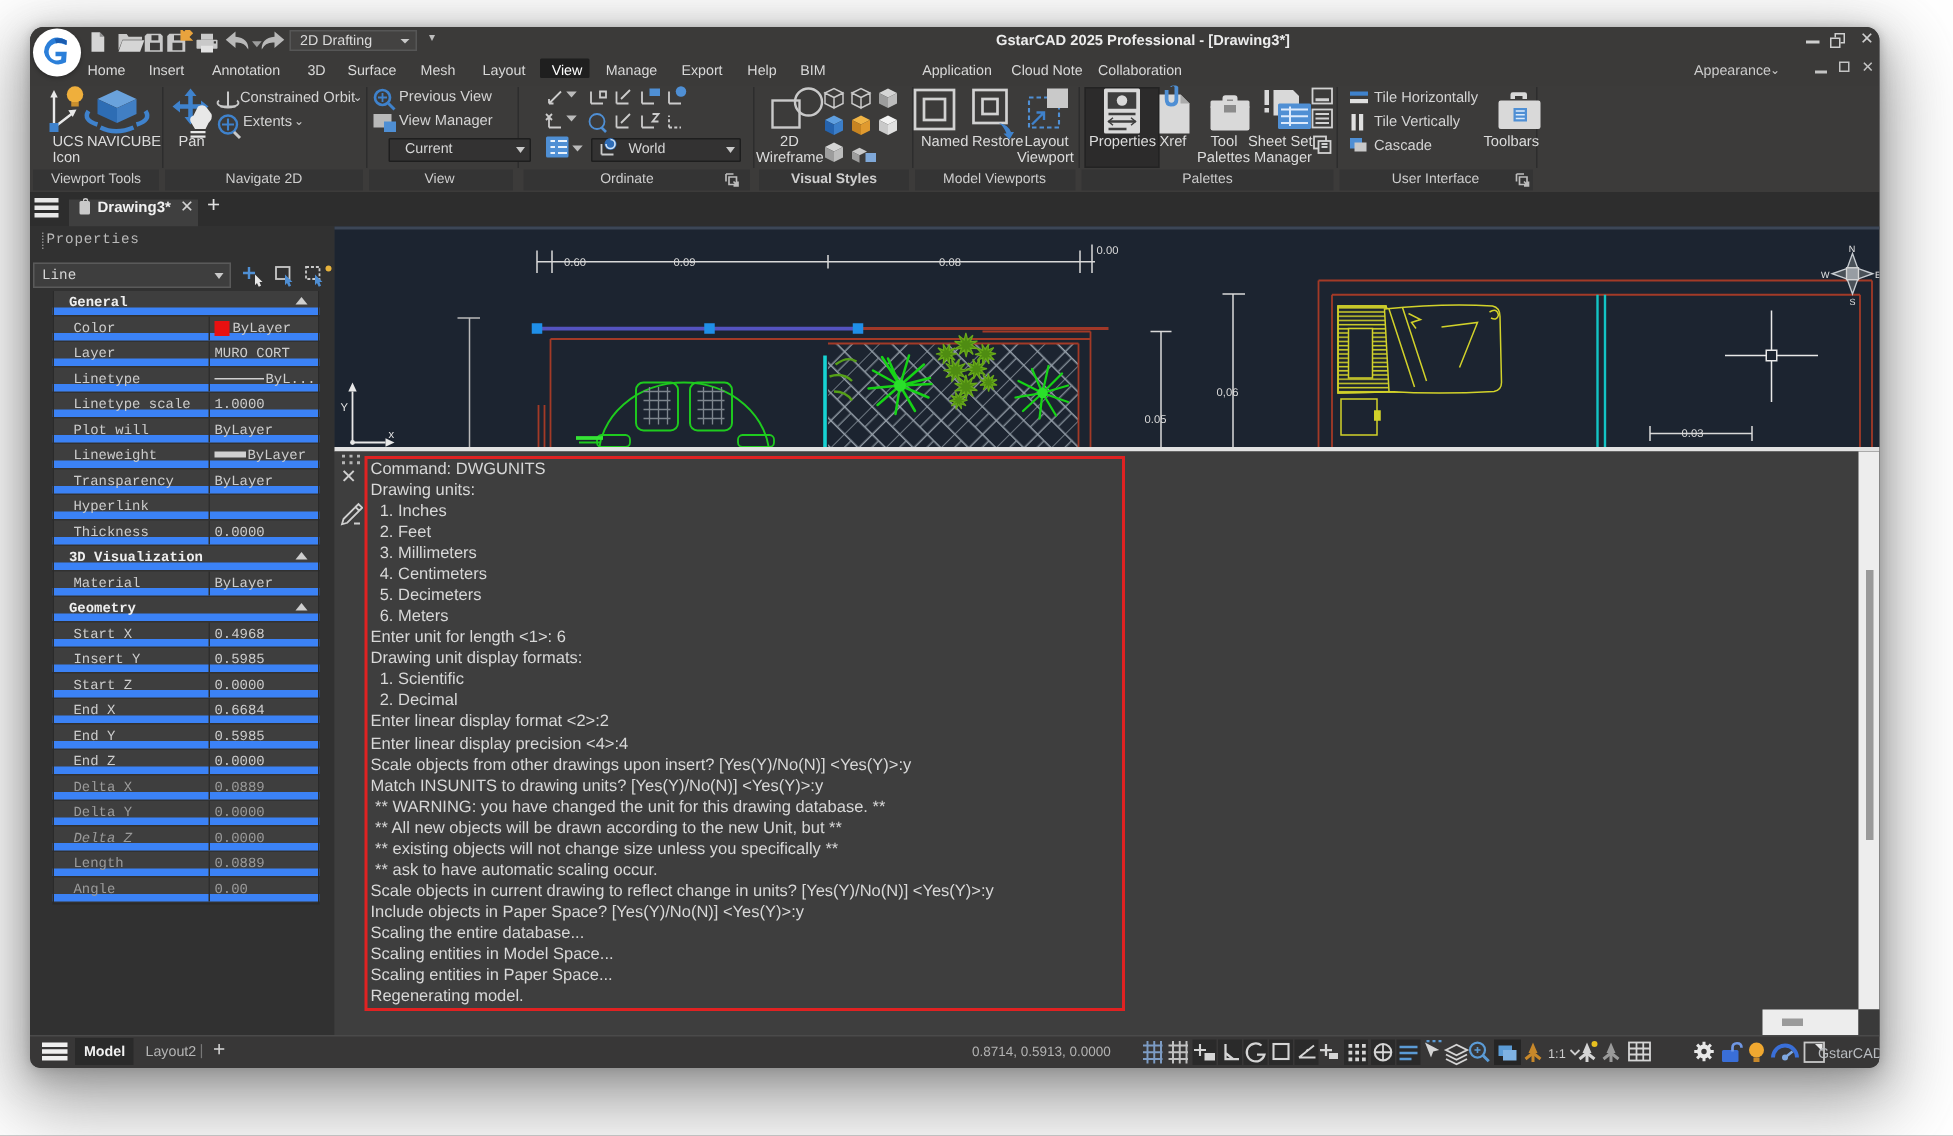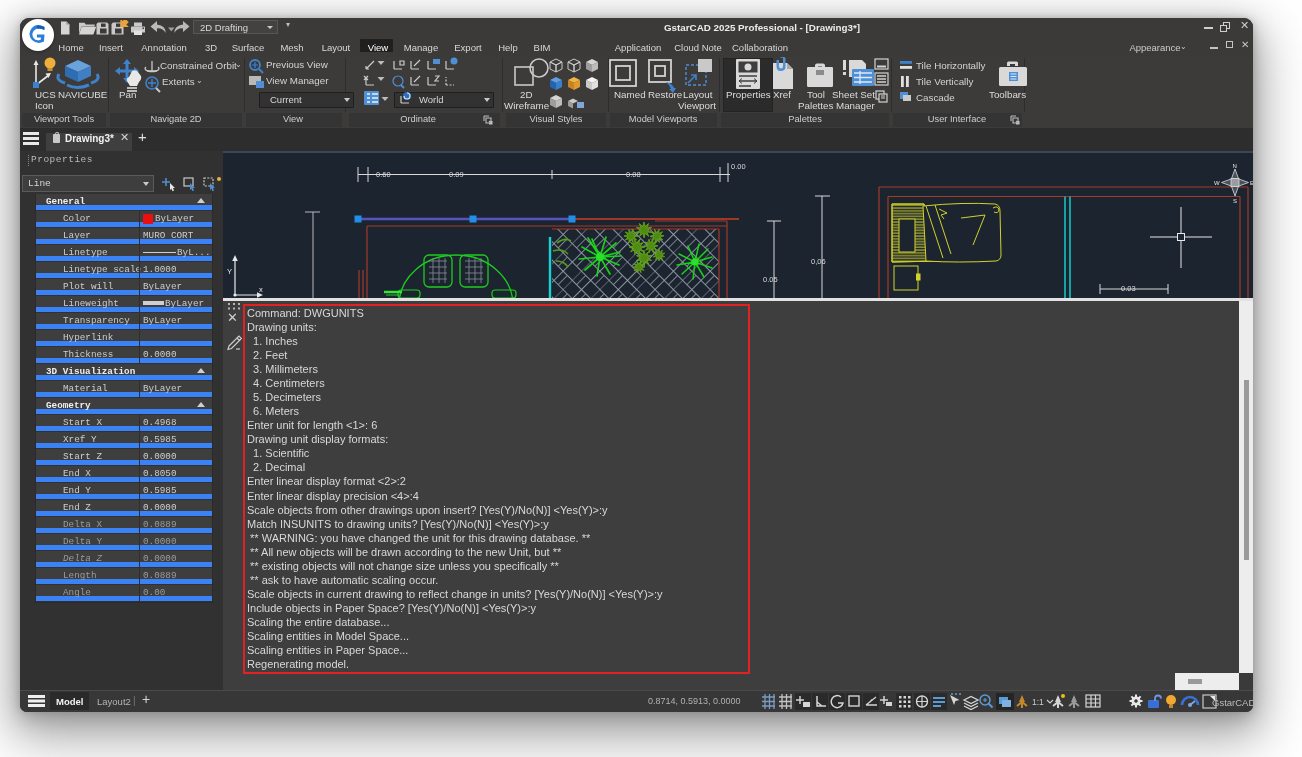--- a/index.html
+++ b/index.html
@@ -24,21 +24,21 @@
 .rsmall{position:absolute;font-size:9.8px;color:#d4d4d4;white-space:nowrap;}
 .combo{position:absolute;background:#333232;border:1px solid #1e1e1e;border-radius:1px;color:#d6d6d6;font-size:9.5px;}
 .caret{position:absolute;width:0;height:0;border-left:3.5px solid transparent;border-right:3.5px solid transparent;border-top:4px solid #c9c9c9;}
 .chev{position:absolute;color:#c9c9c9;font-size:8px;}
 
 .tabbar{position:absolute;left:0;top:110px;width:1233px;height:23px;background:#2d2d2d;}
 .doctab{position:absolute;left:26px;top:115px;width:86px;height:18px;background:#3f3f3f;}
 
 .props{position:absolute;left:0;top:133px;width:203px;height:539px;background:#313131;font-family:"Liberation Mono",monospace;}
 .prow{position:absolute;left:15px;width:178px;height:16px;background:#3e3e3e;border-bottom:5px solid #3b82f6;}
-.plab{position:absolute;left:28px;font-size:9.3px;color:#cdcdcd;top:2px;}
+.plab{position:absolute;left:14px;font-size:9.3px;color:#cdcdcd;top:2px;}
 .pval{position:absolute;left:108px;font-size:9.3px;color:#cdcdcd;top:2px;}
 .phead{font-weight:bold;color:#efefef;}
 .ptri{position:absolute;right:8px;top:4px;width:0;height:0;border-left:4px solid transparent;border-right:4px solid transparent;border-bottom:5px solid #cfcfcf;}
 .canvas{position:absolute;left:203px;top:133px;width:1030px;height:147px;background:#1c2430;border-top:2px solid #3c4656;}
 .cmdwin{position:absolute;left:203px;top:283px;width:1030px;height:389px;background:#3e3e3e;}
 .cmdtxt{font-family:Liberation Sans, sans-serif;font-size:11px;line-height:14.08px;color:#d8d8d8;position:absolute;left:24px;top:4.5px;white-space:pre;}
 .statusbar{position:absolute;left:0;top:672px;width:1233px;height:22px;background:#383737;border-top:1px solid #4a4a4a;}
 </style></head>
 <body>
 <div class="win">
@@ -107,21 +107,21 @@
 <div class="glab-bg" style="left:226px;width:96px;"></div>
 <div class="glab-bg" style="left:329px;width:151px;"></div>
 <div class="glab-bg" style="left:486px;width:100px;"></div>
 <div class="glab-bg" style="left:590px;width:107px;"></div>
 <div class="glab-bg" style="left:701px;width:168px;"></div>
 <div class="glab-bg" style="left:873px;width:129px;"></div>
 <div class="rlab" style="left:44px;">Viewport Tools</div>
 <div class="rlab" style="left:156px;">Navigate 2D</div>
 <div class="rlab" style="left:273px;">View</div>
 <div class="rlab" style="left:398px;">Ordinate</div>
-<div class="rlab" style="left:536px;">Visual Styles</div>
+<div class="rlab" style="left:536px;font-weight:bold;">Visual Styles</div>
 <div class="rlab" style="left:643px;">Model Viewports</div>
 <div class="rlab" style="left:785px;">Palettes</div>
 <div class="rlab" style="left:937px;">User Interface</div>
 <div class="gdiv" style="left:88px;"></div>
     <div class="gdiv" style="left:224px;"></div>
 <div class="gdiv" style="left:325px;"></div>
     <div class="gdiv" style="left:482px;"></div>
 <div class="gdiv" style="left:588px;"></div>
     <div class="gdiv" style="left:699px;"></div>
 <div class="gdiv" style="left:871px;"></div>
@@ -420,33 +420,33 @@
 <div class="prow" style="top:247px;">
         <div class="plab phead" style="left:11px;">Geometry</div>
         <div class="ptri"></div>
       </div>
 <div class="prow" style="top:264px;">
         <div class="plab" style="color:#cdcdcd;">Start X</div>
         <div class="t" style="left:104px;top:0;width:1px;height:16px;background:#2e2e2e;"></div>
         <div class="pval" style="color:#cdcdcd;">0.4968</div>
       </div>
 <div class="prow" style="top:281px;">
-        <div class="plab" style="color:#cdcdcd;">Xref Y</div>
+        <div class="plab" style="color:#cdcdcd;">Insert Y</div>
         <div class="t" style="left:104px;top:0;width:1px;height:16px;background:#2e2e2e;"></div>
         <div class="pval" style="color:#cdcdcd;">0.5985</div>
       </div>
 <div class="prow" style="top:298px;">
         <div class="plab" style="color:#cdcdcd;">Start Z</div>
         <div class="t" style="left:104px;top:0;width:1px;height:16px;background:#2e2e2e;"></div>
         <div class="pval" style="color:#cdcdcd;">0.0000</div>
       </div>
 <div class="prow" style="top:315px;">
         <div class="plab" style="color:#cdcdcd;">End X</div>
         <div class="t" style="left:104px;top:0;width:1px;height:16px;background:#2e2e2e;"></div>
-        <div class="pval" style="color:#cdcdcd;">0.8050</div>
+        <div class="pval" style="color:#cdcdcd;">0.6684</div>
       </div>
 <div class="prow" style="top:332px;">
         <div class="plab" style="color:#cdcdcd;">End Y</div>
         <div class="t" style="left:104px;top:0;width:1px;height:16px;background:#2e2e2e;"></div>
         <div class="pval" style="color:#cdcdcd;">0.5985</div>
       </div>
 <div class="prow" style="top:349px;">
         <div class="plab" style="color:#cdcdcd;">End Z</div>
         <div class="t" style="left:104px;top:0;width:1px;height:16px;background:#2e2e2e;"></div>
         <div class="pval" style="color:#cdcdcd;">0.0000</div>

